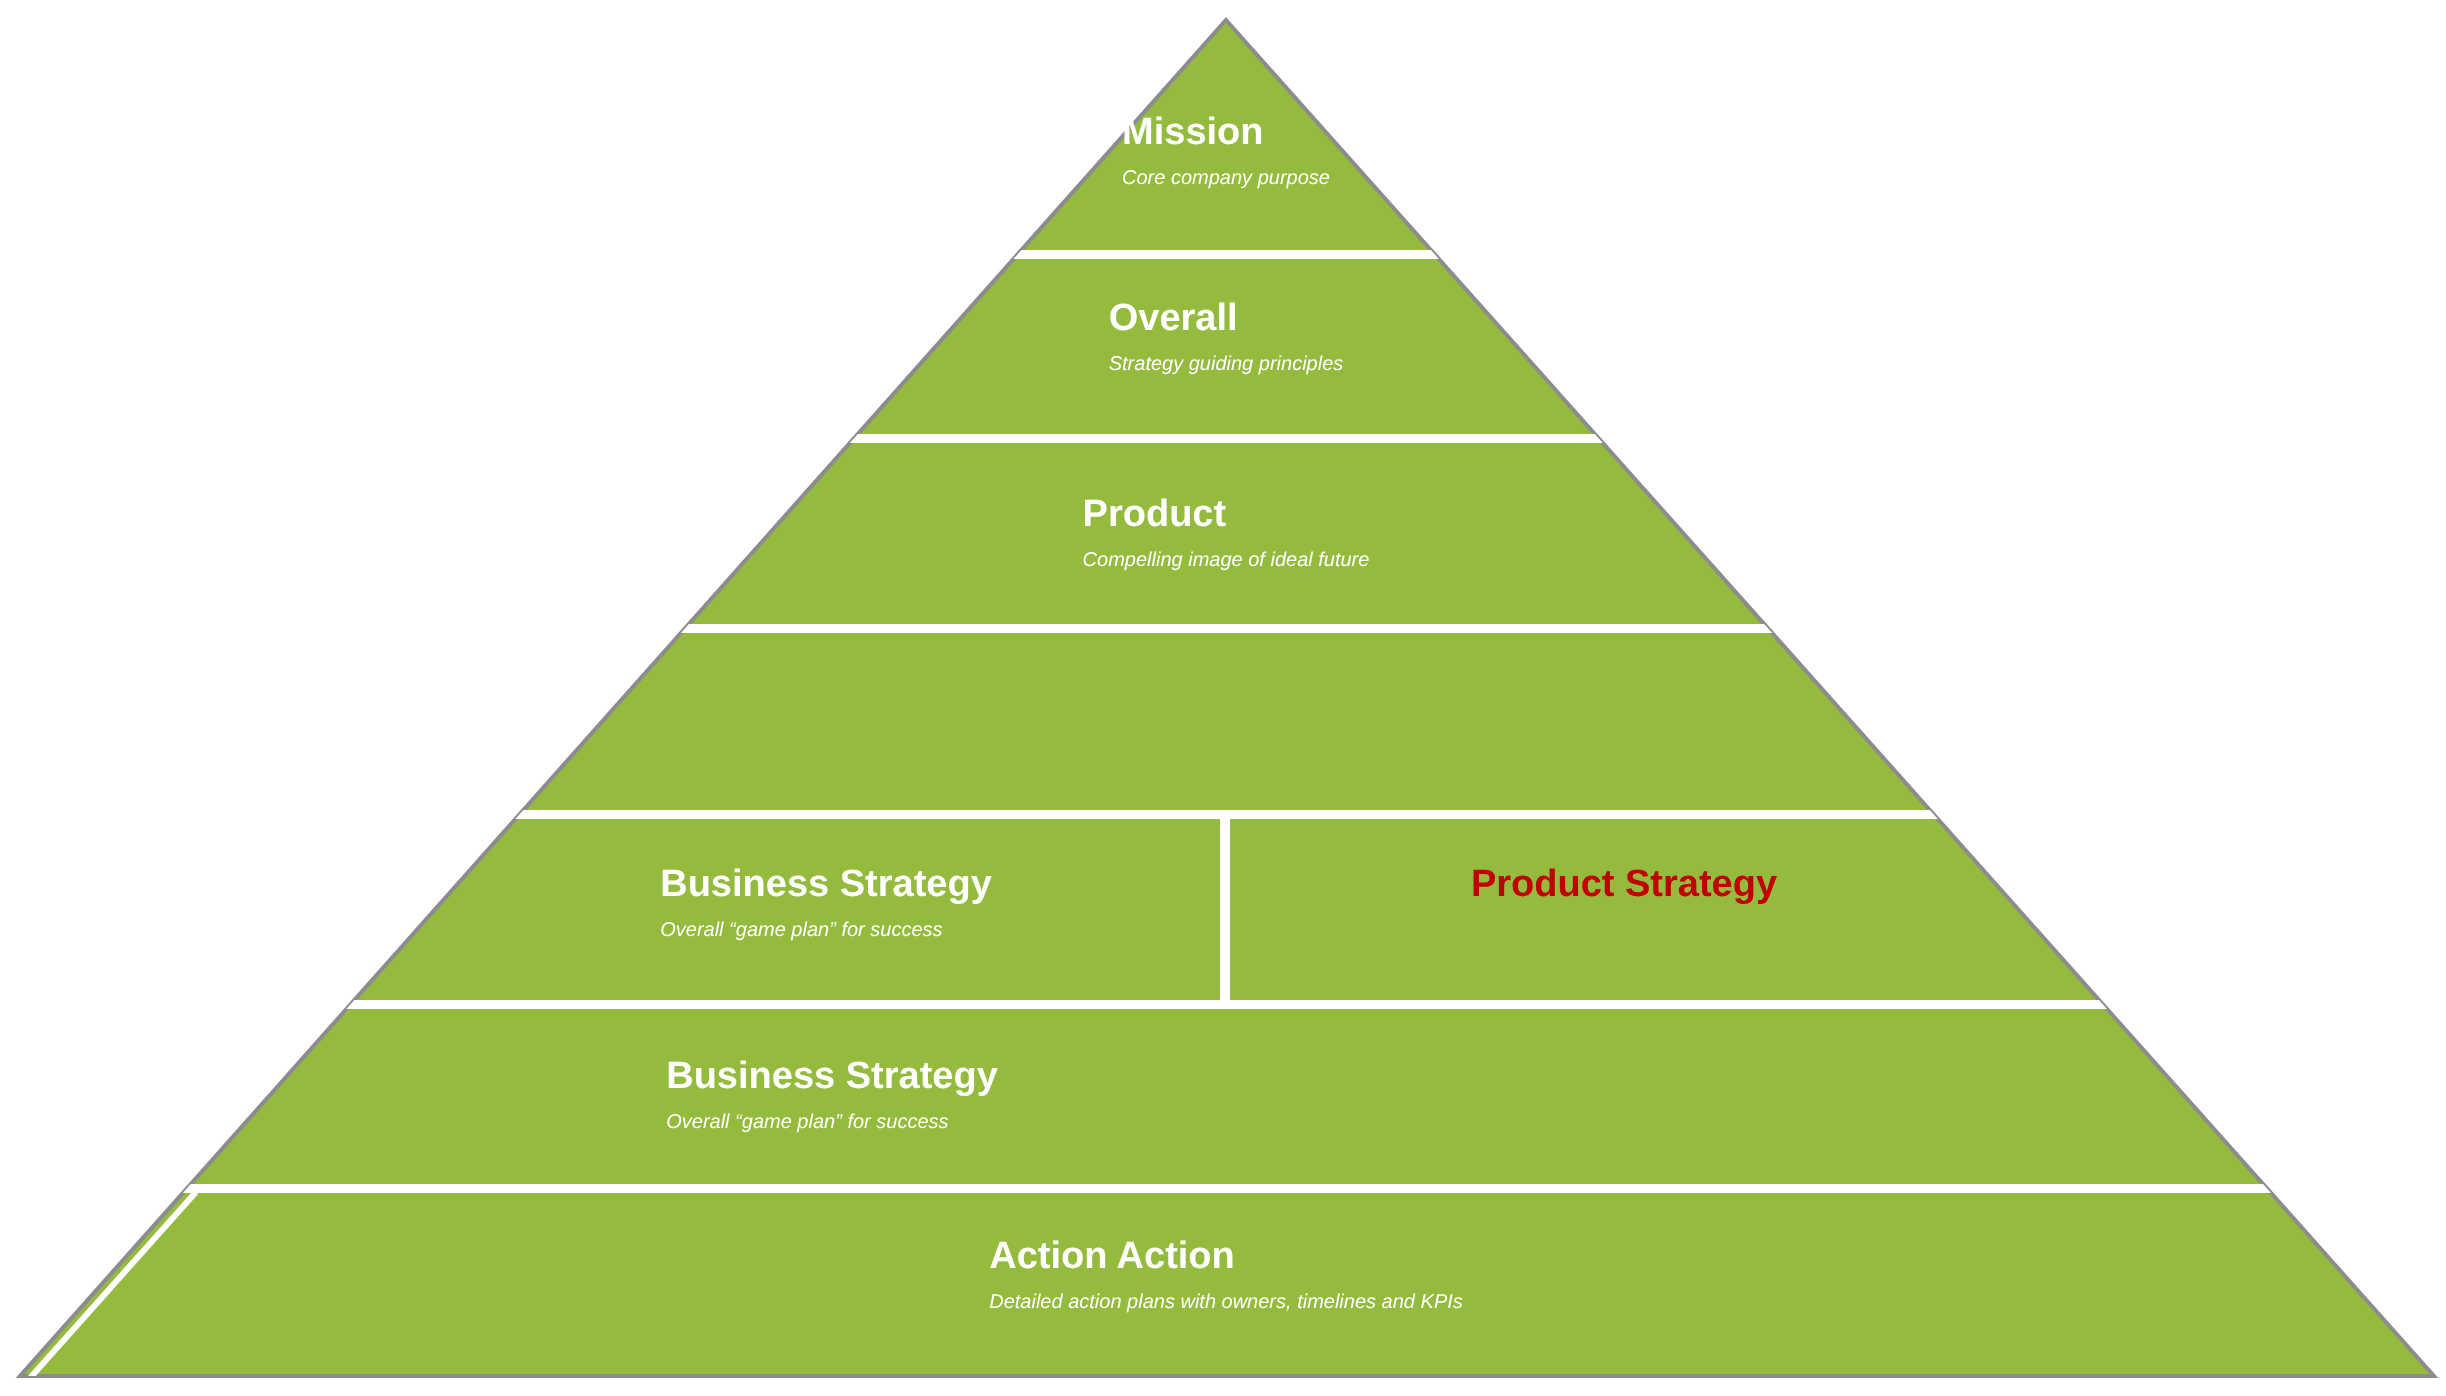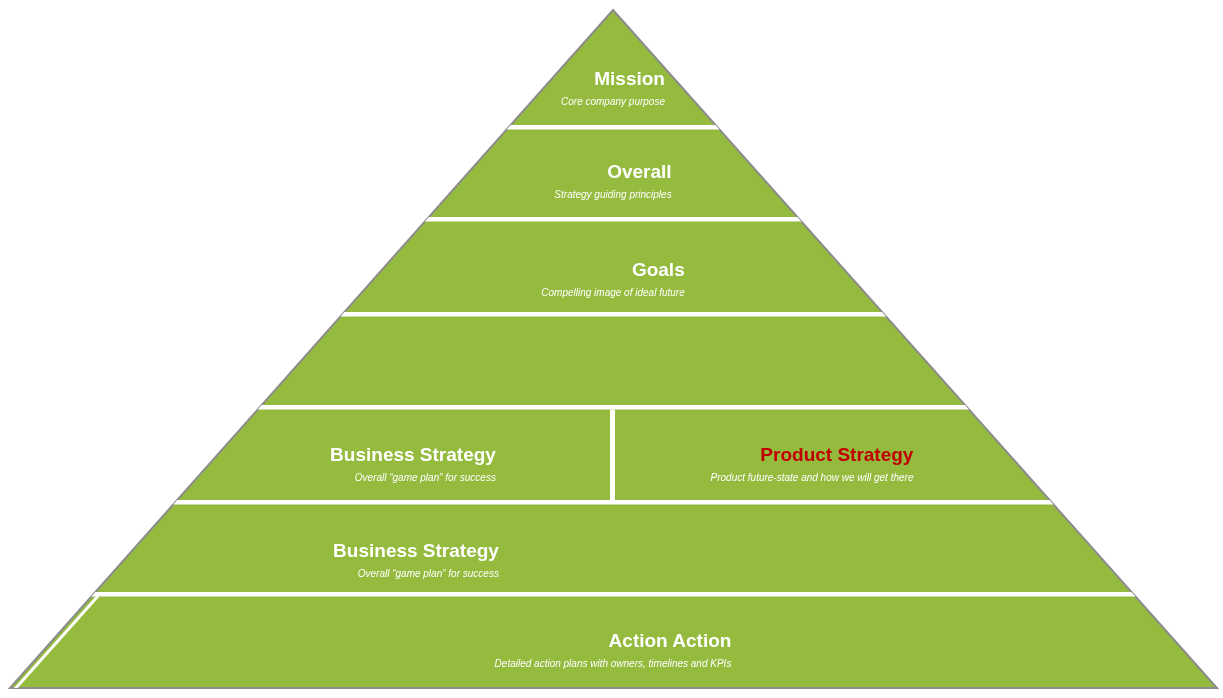--- a/index.html
+++ b/index.html
@@ -15,24 +15,23 @@
     position:relative;
     width:1223px;height:698px;
     background:var(--bg);
     font-family:"Liberation Sans",sans-serif;
     overflow:hidden;
   }
   .stage svg{position:absolute;left:0;top:0;}
   .lvl{
     position:absolute;
     transform:translateX(-50%);
-    text-align:right;
+    text-align:left;
     color:var(--text);
     white-space:nowrap;
-    margin-top:12px;
   }
   .lvl .t{
     font-weight:bold;
     font-size:19px;
     line-height:26px;
   }
   .lvl .s{
     font-style:italic;
     font-size:10px;
     line-height:19px;
@@ -74,33 +73,32 @@
     <div class="t">Mission</div>
     <div class="s wrap">Core company purpose</div>
   </div>
 
   <div class="lvl" style="left:613px;top:147px">
     <div class="t">Overall</div>
     <div class="s">Strategy guiding principles</div>
   </div>
 
   <div class="lvl" style="left:613px;top:245px">
-    <div class="t">Goals</div>
+    <div class="t">Product</div>
     <div class="s">Compelling image of ideal future</div>
   </div>
 
 
   <div class="lvl" style="left:413px;top:430px">
     <div class="t">Business Strategy</div>
     <div class="s">Overall “game plan” for success</div>
   </div>
 
   <div class="lvl" style="left:812px;top:430px">
     <div class="t red">Product Strategy</div>
-    <div class="s">Product future-state and how we will get there</div>
   </div>
 
   <div class="lvl" style="left:416px;top:526px">
     <div class="t">Business Strategy</div>
     <div class="s">Overall “game plan” for success</div>
   </div>
 
 
   <div class="lvl" style="left:613px;top:616px">
     <div class="t">Action Action</div>

